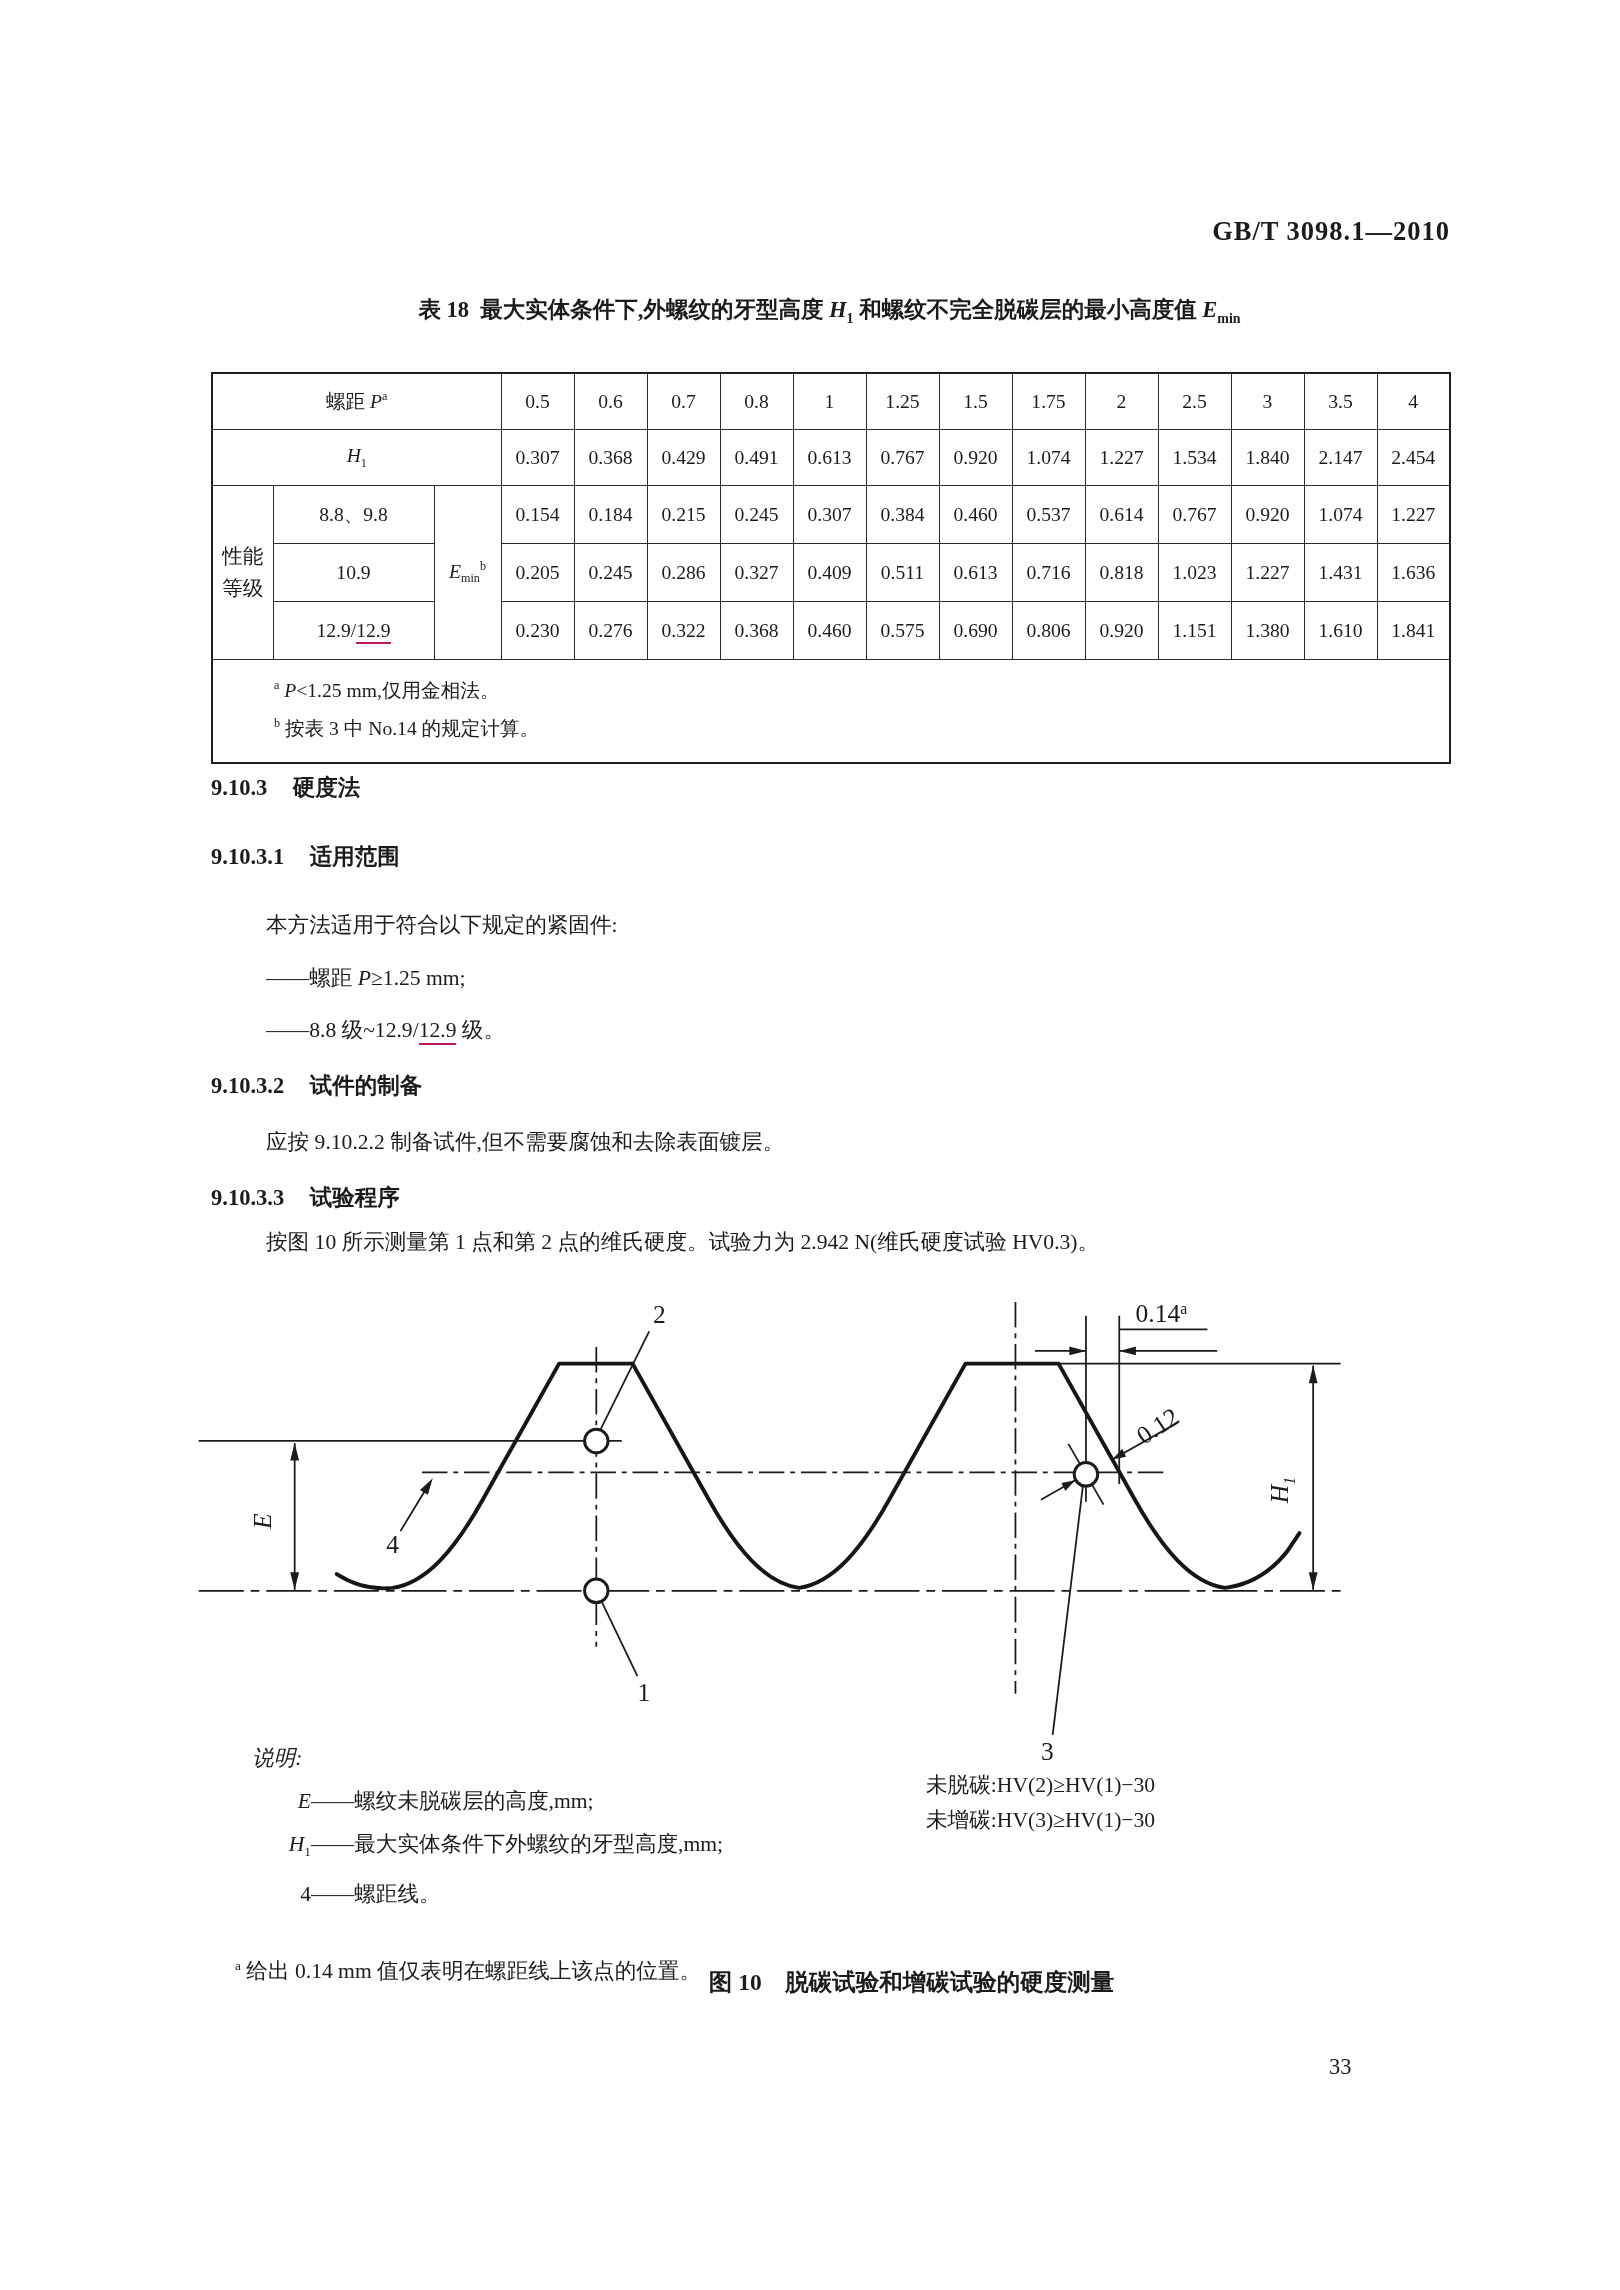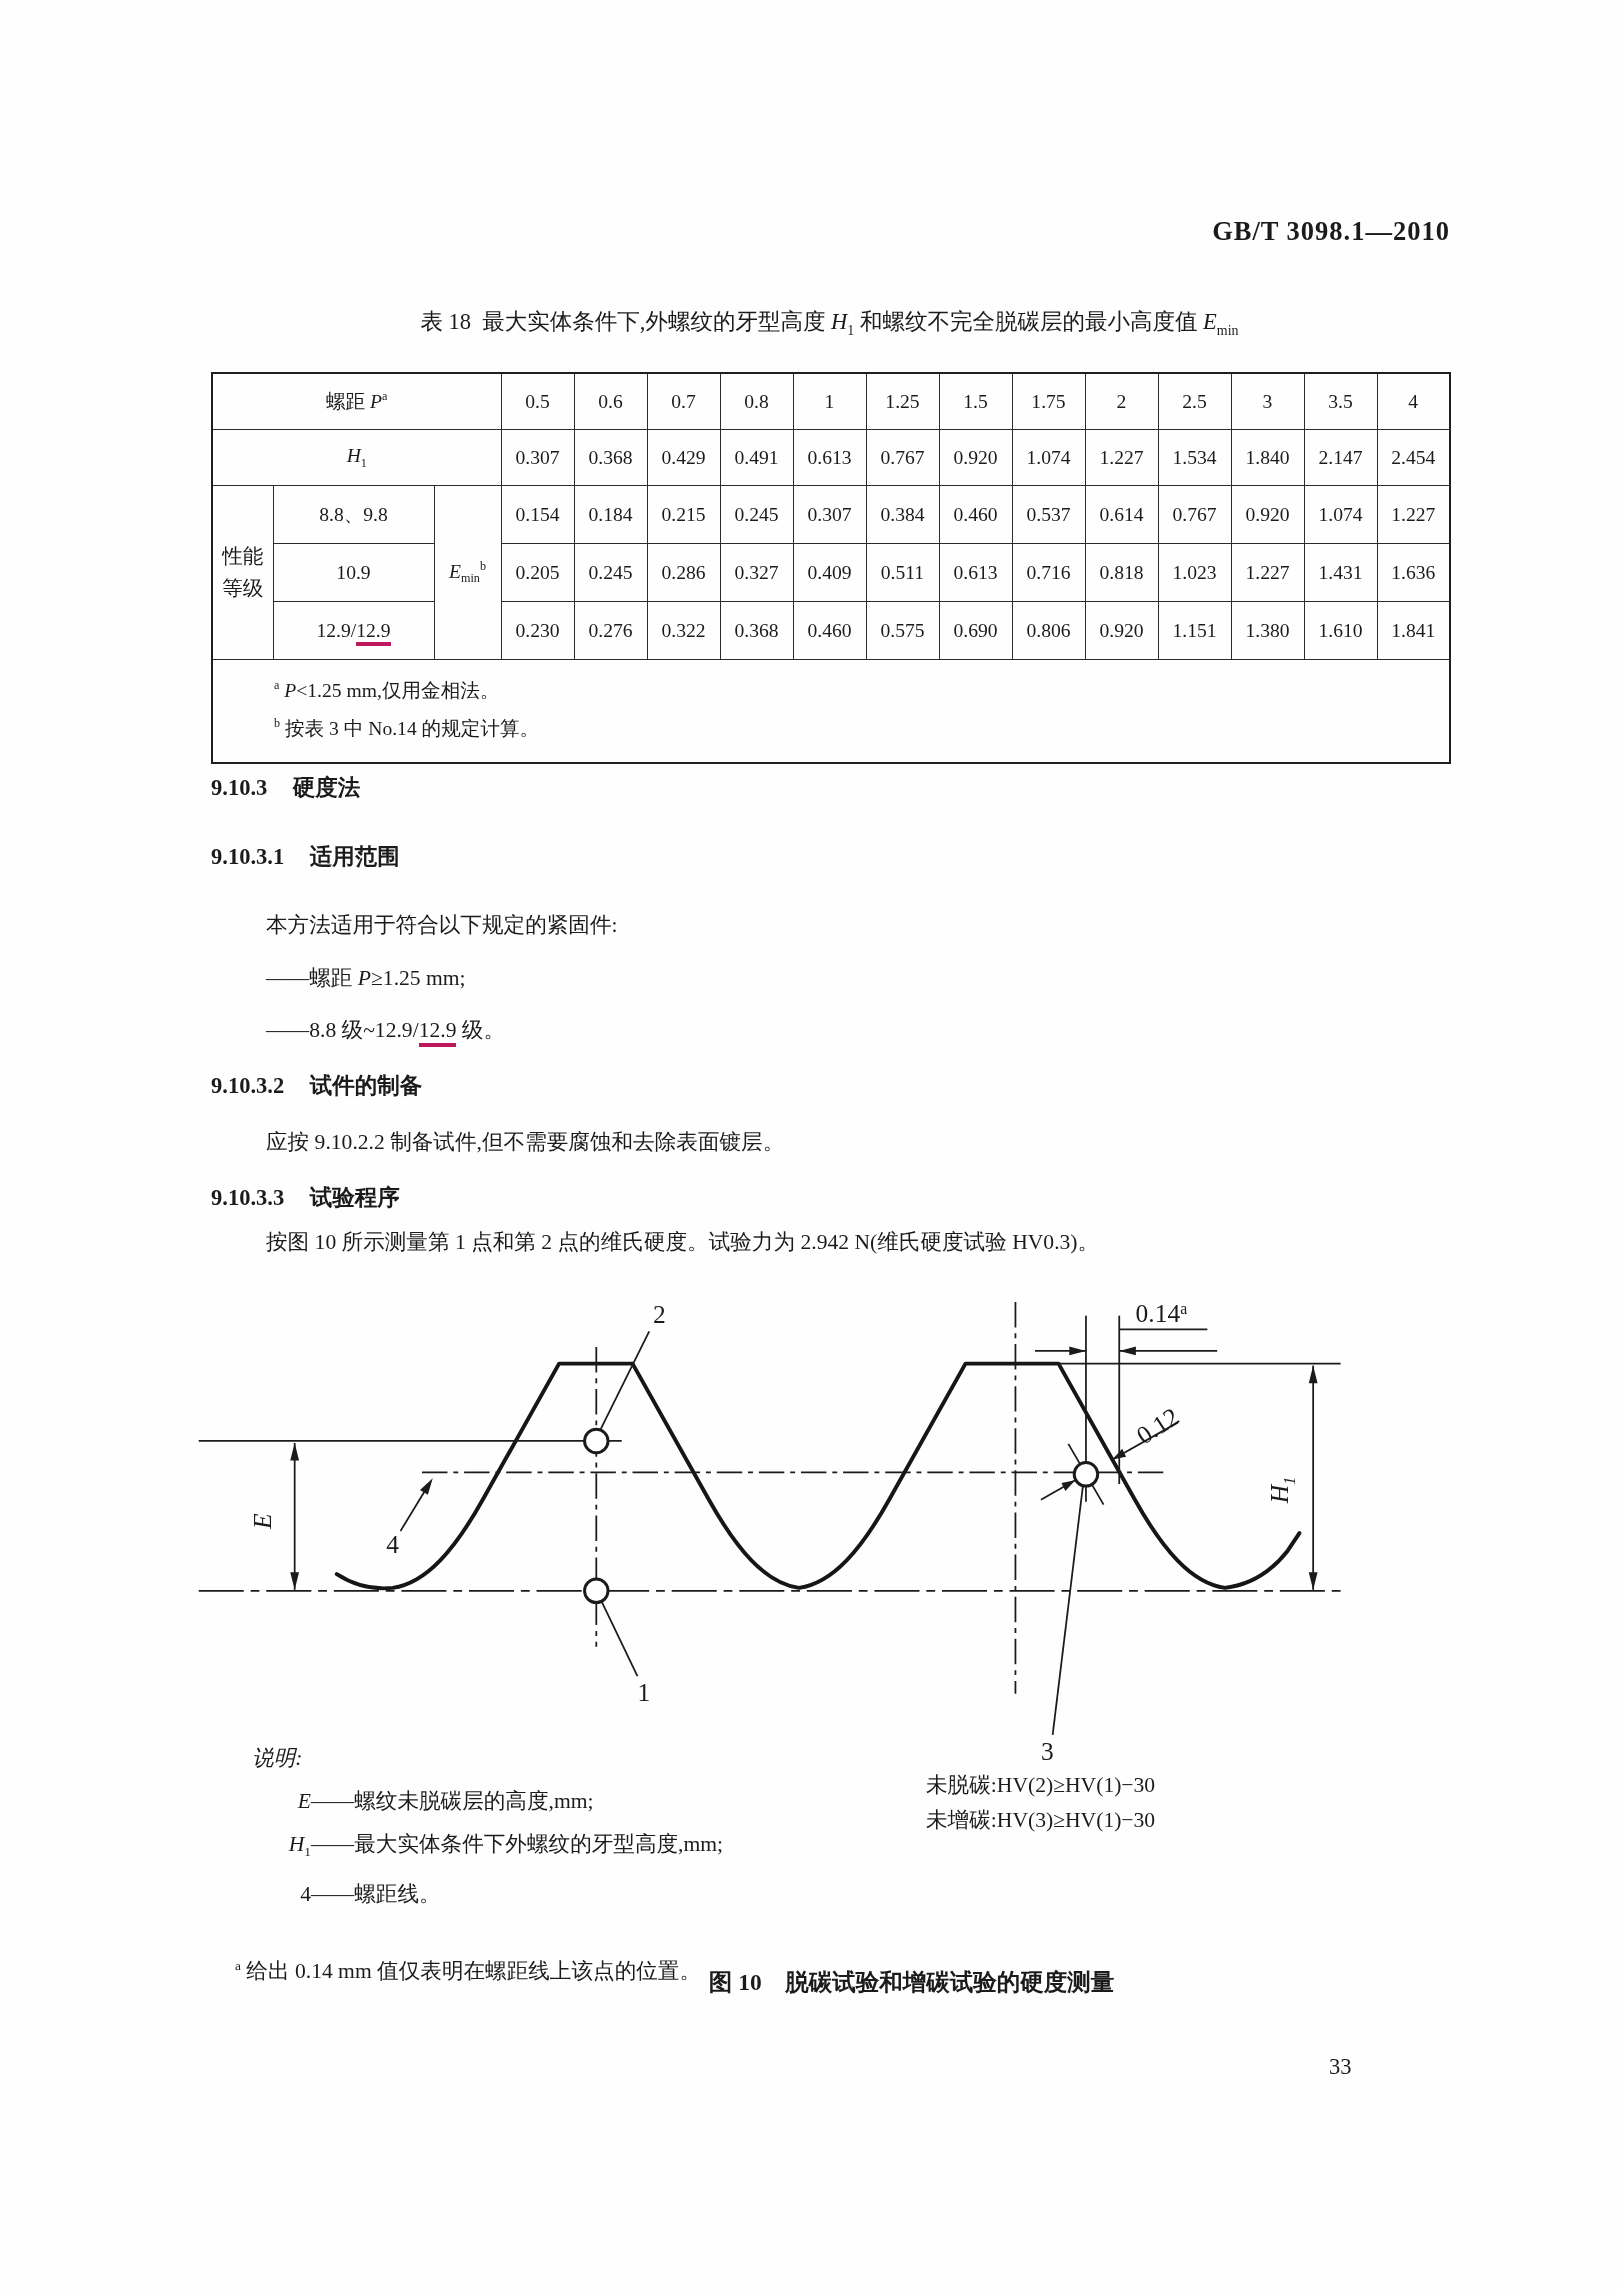--- a/index.html
+++ b/index.html
@@ -2,24 +2,24 @@
 <html><head>
 <meta charset="utf-8">
 <style>
   html,body{margin:0;padding:0;background:#e8e8e8;}
   #page{position:relative;width:1620px;height:2291px;background:#fefefe;margin:0 auto;
         font-family:"Liberation Serif","DejaVu Serif",serif;color:#1b1b1b;overflow:hidden;}
   .abs{position:absolute;}
   
   #header-code{top:216px;right:170px;font-size:26.5px;font-weight:700;letter-spacing:1px;}
   
-  #table-title{top:294px;left:211px;width:1237px;text-align:center;font-size:22.5px;font-weight:400;margin-top:12px;}
+  #table-title{top:294px;left:211px;width:1237px;text-align:center;font-size:22.5px;font-weight:700;}
   #table-title i, #t18 i{font-style:italic;}
   sub{font-size:62%;} sup{font-size:62%;}
-  .ul{border-bottom:4px solid #be185d;padding-bottom:1px;}
+  .ul{border-bottom:2px solid #be185d;padding-bottom:1px;}
   
   #t18{top:372px;left:211px;width:1237px;border-collapse:collapse;border:2.9px solid #1f1f1f;
        table-layout:fixed;font-size:19.6px;}
   #t18 td{border:1.7px solid #2b2b2b;text-align:center;vertical-align:middle;padding:0;}
   #t18 tr.r1 td{height:55px;} #t18 tr.r2 td{height:55px;}
   #t18 tr.rg td{height:57px;}
   #t18 td.perf{line-height:1.55;font-size:20.6px;}
   #t18 td.fnote{text-align:left;padding:11.8px 9.8px 13.7px 61px;line-height:1.95;font-size:19.6px;height:auto;}
   
   .hsec{font-size:22.5px;font-weight:700;left:211px;}

